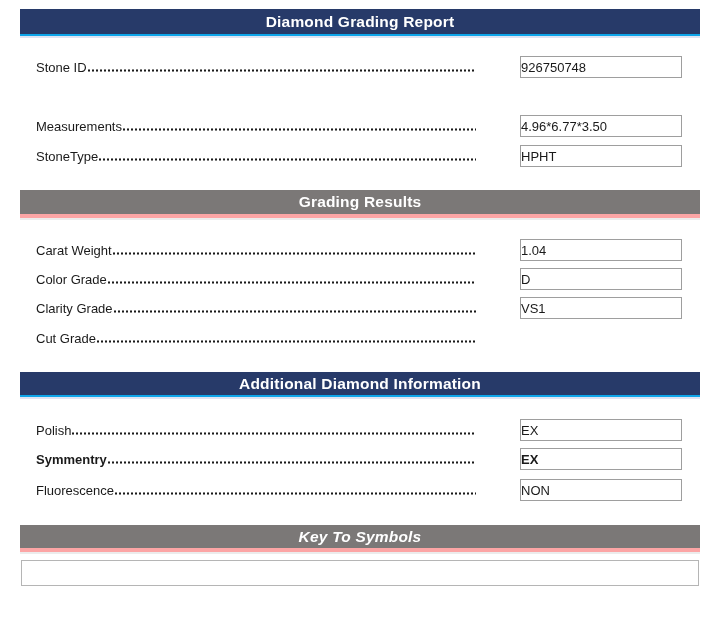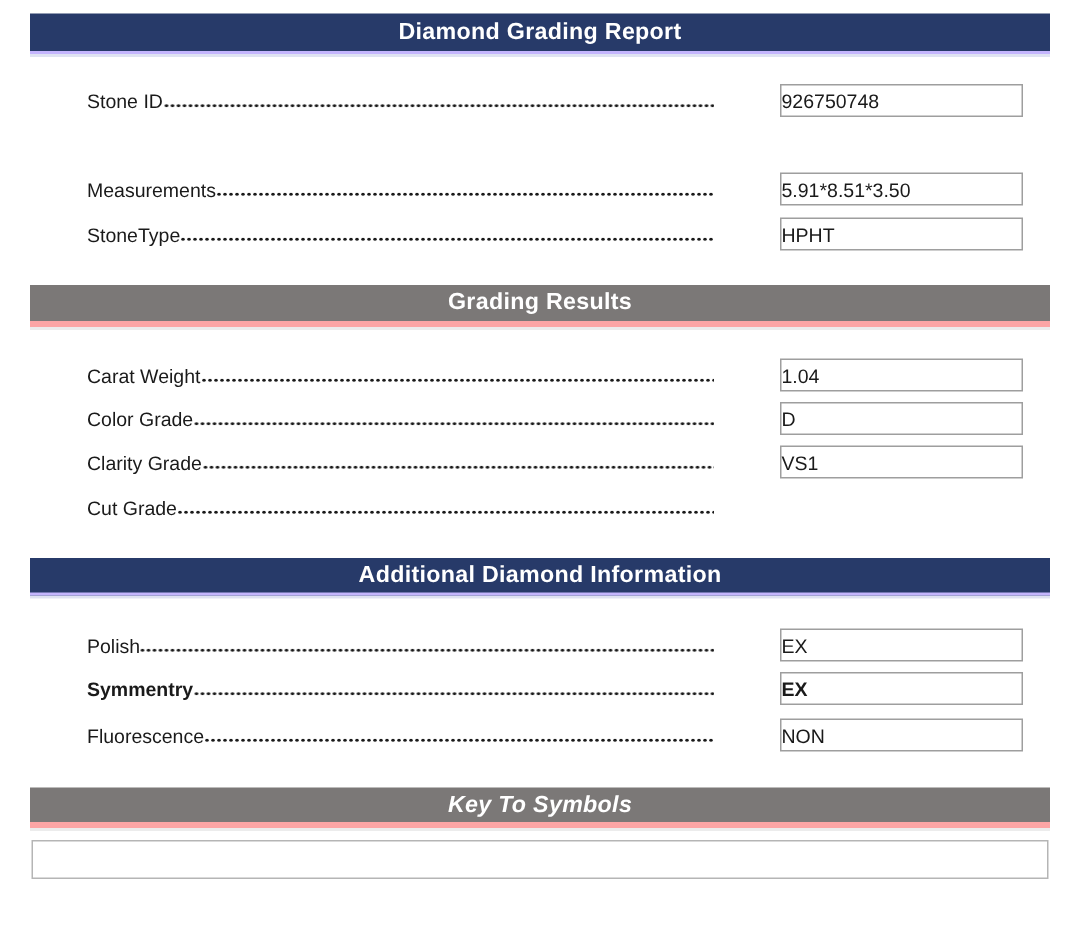--- a/index.html
+++ b/index.html
@@ -23,21 +23,21 @@
     display: flex;
     align-items: center;
     justify-content: center;
     color: #ffffff;
     font-weight: bold;
     font-size: 15.5px;
     letter-spacing: 0.2px;
   }
   .bar.navy {
     background: var(--navy, #273a69);
-    border-bottom: 2px solid #c4b5fd;
+    border-bottom: 2px solid #0ea5e9;
     box-shadow: 0 2px 0 #dfe3f2;
   }
   .bar.gray {
     background: var(--gray, #7b7877);
     border-bottom: 4px solid #fca5a5;
     box-shadow: 0 2px 0 #ececec;
   }
   .bar1 { top: 9px;   height: 25px; }
   .bar2 { top: 190px; height: 24px; }
   .bar3 { top: 372px; height: 23px; }
@@ -56,21 +56,20 @@
     top: 0;
     width: 440px;
     height: 22px;
     display: flex;
     align-items: center;
   }
   .label {
     font-size: 13px;
     color: #1a1a1a;
     white-space: nowrap;
-    margin-left: 22px;
   }
   .leader {
     flex: 1;
     height: 22px;
     background-image: radial-gradient(circle, #1a1a1a 1px, rgba(0,0,0,0) 1.25px);
     background-size: 4px 3px;
     background-position: 0 13px;
     background-repeat: repeat-x;
   }
   .value-box {
@@ -130,21 +129,21 @@
     </div>
   </div>
 
 
   <div class="row r-measure">
     <div class="labelwrap">
       <span class="label">Measurements</span>
       <span class="leader"></span>
     </div>
     <div class="value-box">
-      <span>5.91*8.51*3.50</span>
+      <span>4.96*6.77*3.50</span>
     </div>
   </div>
 
   <div class="row r-stonetype">
     <div class="labelwrap">
       <span class="label">StoneType</span>
       <span class="leader"></span>
     </div>
     <div class="value-box">
       <span>HPHT</span>

